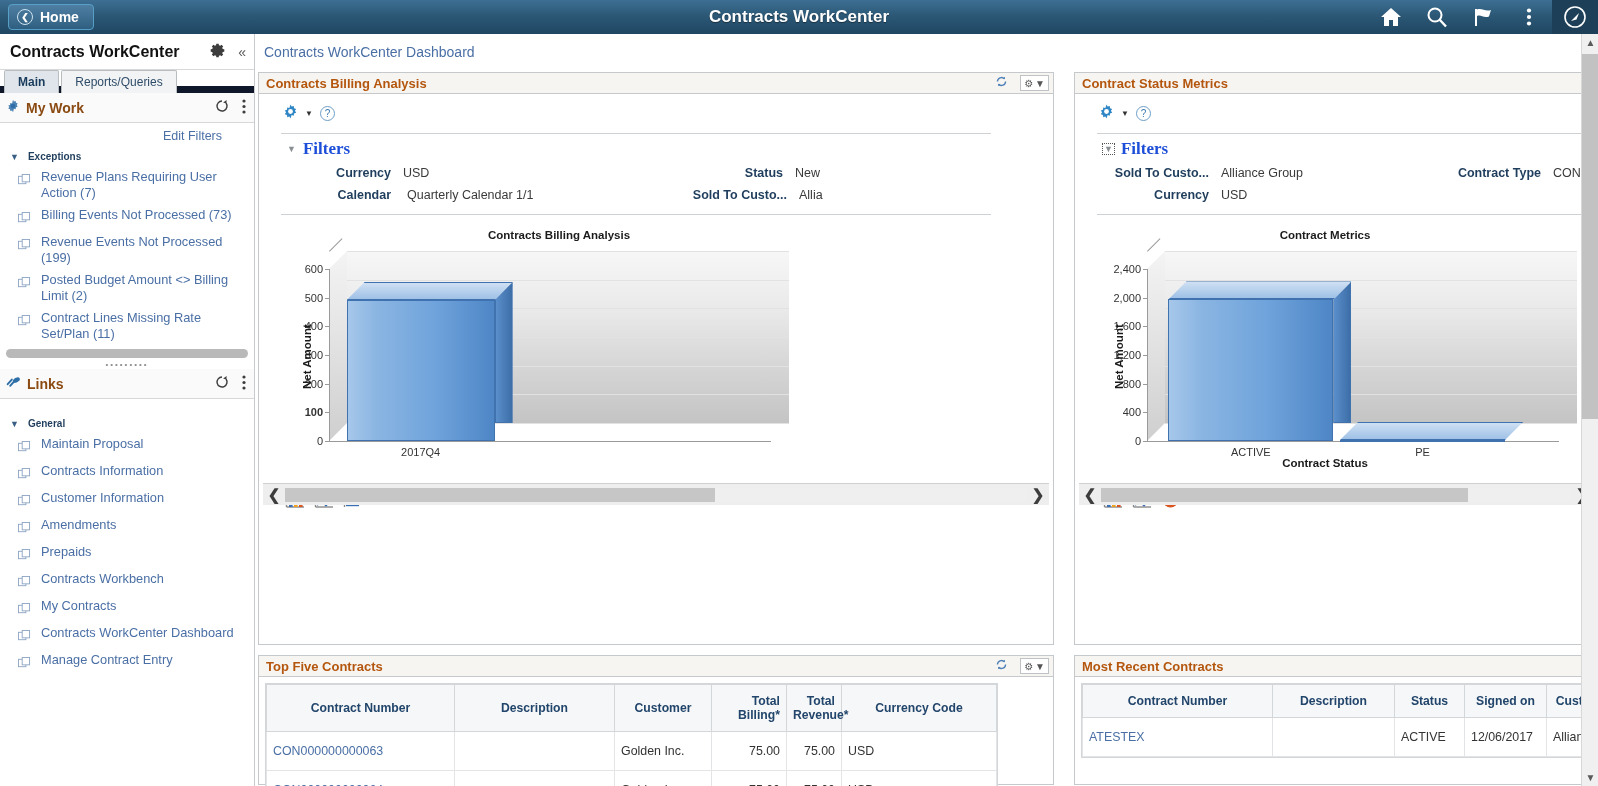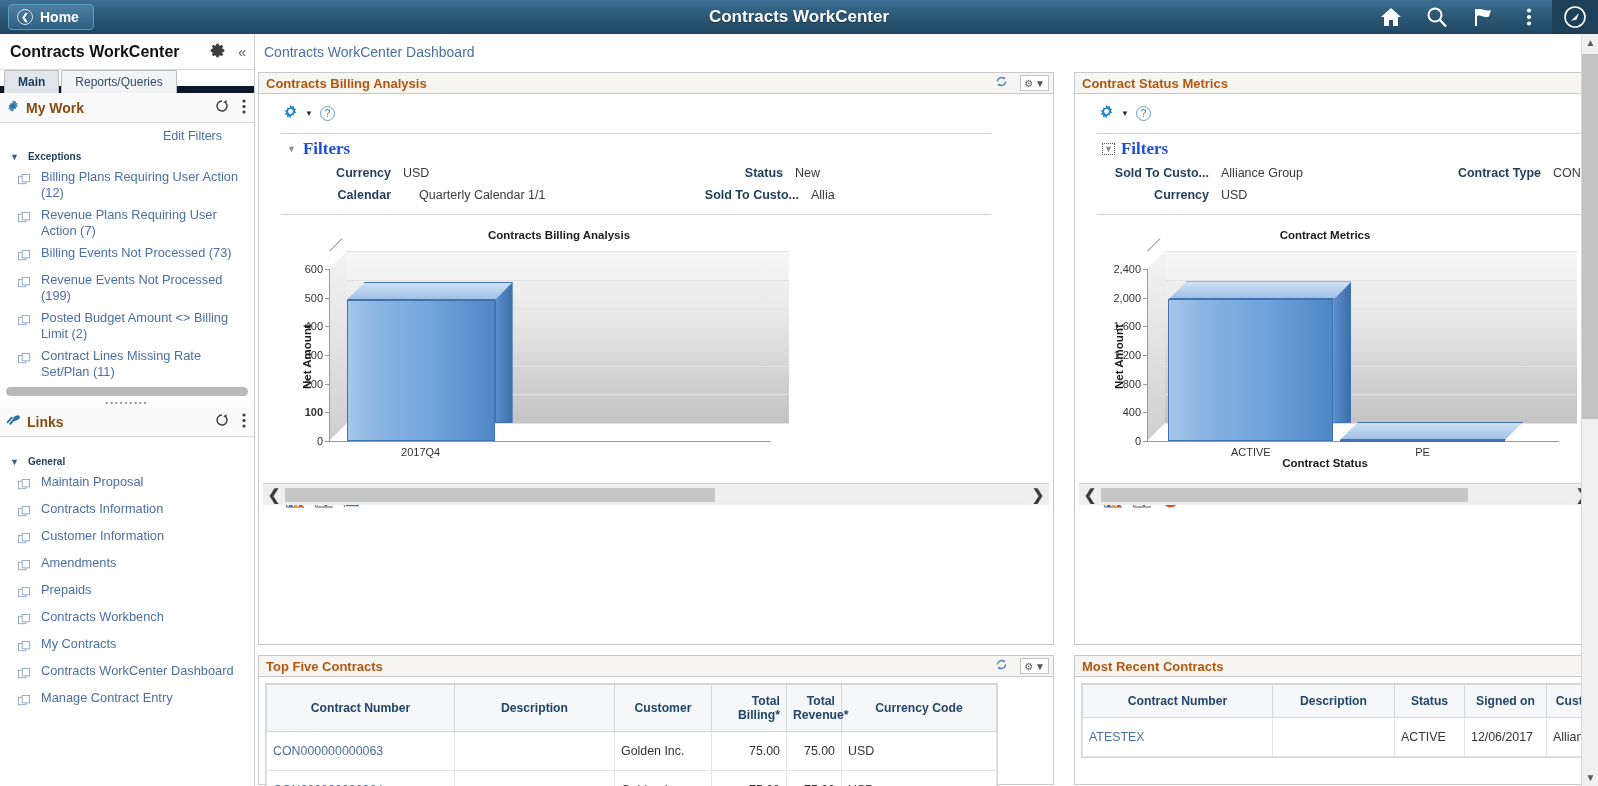--- a/index.html
+++ b/index.html
@@ -344,27 +344,20 @@
         </svg>
     </span>
   </div>
   <div class="sb-body">
     <div class="sb-editfilters">Edit Filters</div>
     <div class="sb-group">
       <span class="sb-group-arrow">▼</span>
       <span class="sb-group-label">Exceptions</span>
     </div>
     <div id="mywork-items">
-        <div class="sb-item">
-          <span class="sb-item-ico"><svg width="13" height="12" viewBox="0 0 14 13">
-              <rect x="0.5" y="2.5" width="8" height="8" fill="#fff" stroke="#8ea6c4"></rect>
-              <rect x="4.5" y="0.5" width="8" height="8" fill="#fff" stroke="#8ea6c4"></rect>
-            </svg></span>
-          <span class="sb-item-label">Billing Plans Requiring User Action (12)</span>
-        </div>
         <div class="sb-item">
           <span class="sb-item-ico"><svg width="13" height="12" viewBox="0 0 14 13">
               <rect x="0.5" y="2.5" width="8" height="8" fill="#fff" stroke="#8ea6c4"></rect>
               <rect x="4.5" y="0.5" width="8" height="8" fill="#fff" stroke="#8ea6c4"></rect>
             </svg></span>
           <span class="sb-item-label">Revenue Plans Requiring User Action (7)</span>
         </div>
         <div class="sb-item">
           <span class="sb-item-ico"><svg width="13" height="12" viewBox="0 0 14 13">
               <rect x="0.5" y="2.5" width="8" height="8" fill="#fff" stroke="#8ea6c4"></rect>
@@ -537,21 +530,21 @@
               <span class="filters-label">Filters</span>
             </div>
             <div class="frow">
               <span class="flabel" style="width:110px">Currency</span>
               <span class="fval" style="margin-left:12px;width:230px">USD</span>
               <span class="flabel" style="width:150px">Status</span>
               <span class="fval" style="margin-left:12px">New</span>
             </div>
             <div class="frow">
               <span class="flabel" style="width:110px">Calendar</span>
-              <span class="fval" style="margin-left:28px;width:230px">Quarterly Calendar 1/1</span>
+              <span class="fval" style="margin-left:16px;width:230px">Quarterly Calendar 1/1</span>
               <span class="flabel" style="width:150px">Sold To Custo...</span>
               <span class="fval" style="margin-left:12px">Allia</span>
             </div>
           </div>
 
           <div class="chart-wrap" style="margin-top:14px;height:250px">
             <div class="chart-title" style="width:600px">Contracts Billing Analysis</div>
             <div class="plot" id="plot1" style="position:absolute;left:70px;top:22px;width:460px;height:190px">
                 <div class="plot-floor" style="left: 18px; top: 0px; width: 442px; height: 172px;"></div>
                 <div style="position: absolute; left: 0px; top: 0px; width: 18px; height: 190px; background: linear-gradient(rgb(244, 244, 244), rgb(207, 207, 207)); clip-path: polygon(0px 18px, 100% 0px, 100% 172px, 0px 100%);"></div>

